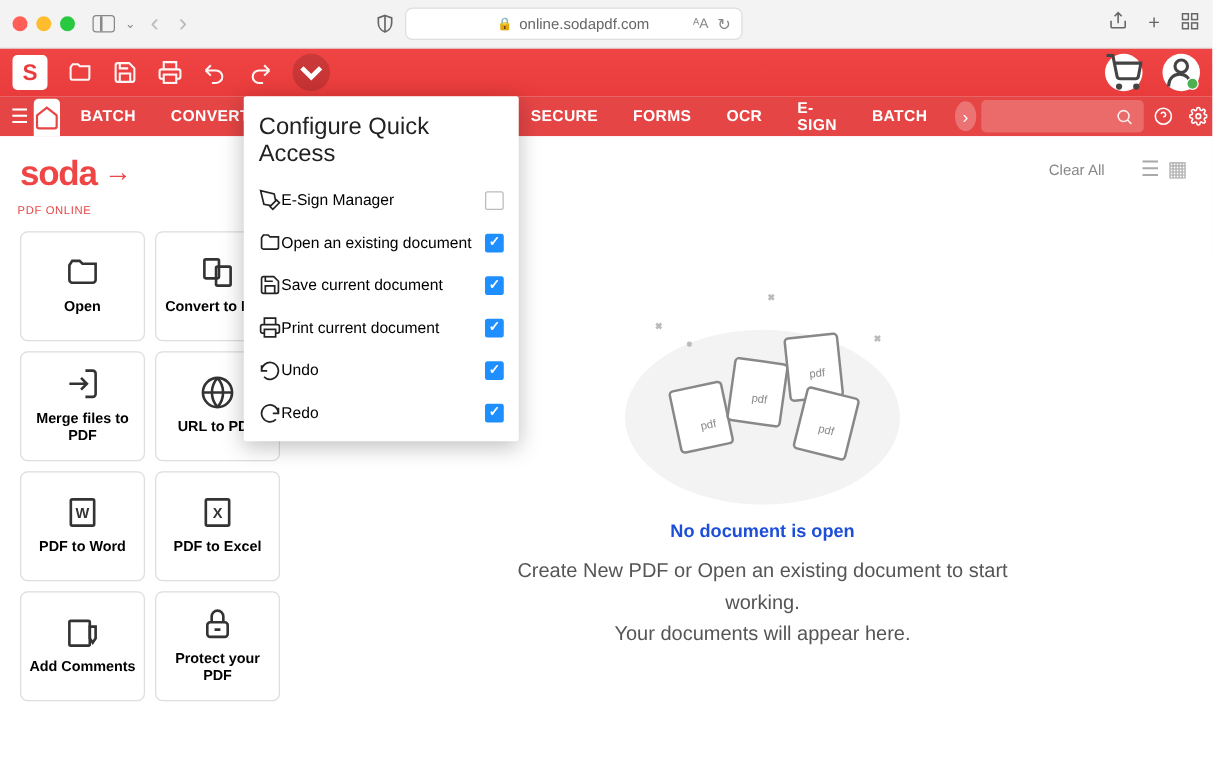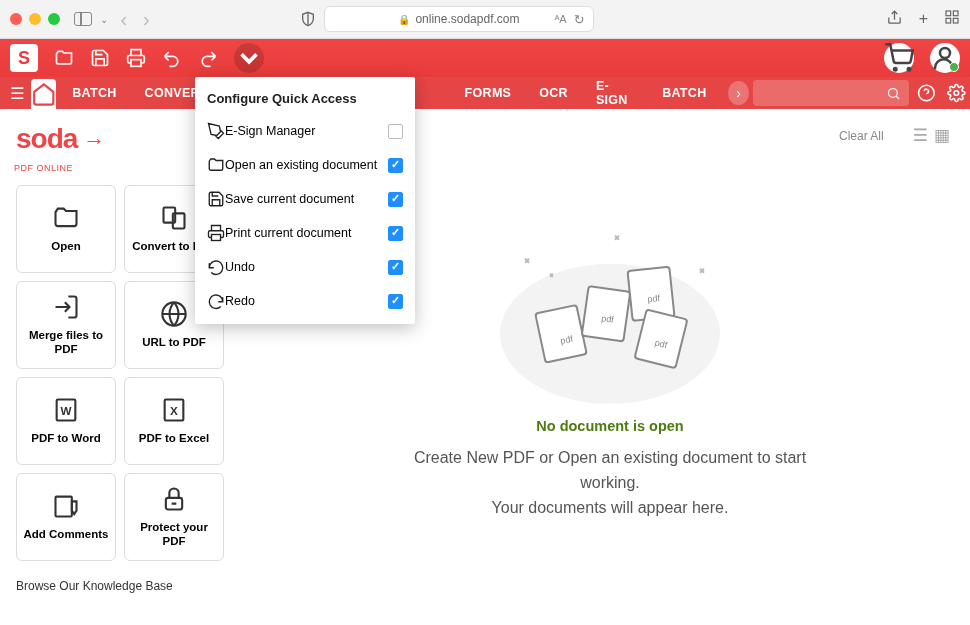--- a/index.html
+++ b/index.html
@@ -49,26 +49,26 @@
 .card-ic{width:28px;height:28px;display:flex;align-items:center;justify-content:center;color:#333}
 .card-label{font-size:11.5px;font-weight:600;text-align:center;line-height:1.2}
 .kb-link{font-size:12px;color:#333;margin-top:18px;cursor:pointer}
 
 .right-pane{flex:1;padding:14px 20px;position:relative}
 .top-right-ctrl{position:absolute;right:20px;top:16px;display:flex;align-items:center;gap:29px;color:#888;font-size:12px}
 .view-toggle{display:flex;gap:6px}
 .view-toggle span{cursor:pointer;color:#aaa;font-size:17px}
 .empty-state{position:absolute;left:50%;top:50%;transform:translate(-50%,-50%);text-align:center;color:#555;width:420px}
 .empty-illus{width:260px;height:190px;margin:0 auto 14px;position:relative}
-.empty-title{font-weight:700;font-size:14.5px;margin-bottom:12px;color:#4d7c0f}
+.empty-title{font-weight:700;font-size:14.5px;margin-bottom:12px;color:#1d4ed8}
 .empty-text{font-size:16px;line-height:1.55;color:#555}
 
 
 .qa-menu{position:absolute;left:195px;top:77px;width:220px;background:#fff;border-radius:2px;box-shadow:0 4px 18px rgba(0,0,0,.25);z-index:50;padding:4px 0 6px}
-.qa-menu-title{font-size:13px;font-weight:700;padding:10px 12px 8px;color:#222}
+.qa-menu-title{font-size:19px;font-weight:400;padding:10px 12px 8px;color:#222}
 .qa-item{display:flex;align-items:center;padding:8px 12px;font-size:12.5px;cursor:pointer}
 .qa-item-ic{width:18px;height:18px;color:#222;flex-shrink:0;display:flex;align-items:center;justify-content:center}
 .qa-item-label{flex:1}
 .qa-check{width:15px;height:15px;border:1.5px solid #bbb;border-radius:2px;flex-shrink:0}
 .qa-check.on{background:#1f8fff;border-color:#1f8fff;position:relative}
 .qa-check.on::after{content:"✓";color:#fff;font-size:11px;position:absolute;left:2px;top:-1px;font-weight:bold}
 
 svg{width:100%;height:100%}
 </style>
 </head>
@@ -162,20 +162,21 @@
   <div class="menu-ic">☰</div>
   <div class="home-tab">
       <svg viewBox="0 0 24 24" width="16" height="16" fill="none" stroke="currentColor" stroke-width="2">
         <path d="M3 10l9-7 9 7v10a2 2 0 01-2 2H5a2 2 0 01-2-2V10z"></path>
       </svg>
     </div>
   <div class="tab">BATCH</div>
   <div class="tab">CONVERT</div>
   <div class="tab">ED</div>
   <div style="width:210px"></div>
+  <div class="tab">SECURE</div>
   <div class="tab">FORMS</div>
   <div class="tab">OCR</div>
   <div class="tab">E-SIGN</div>
   <div class="tab">BATCH</div>
   <div class="tabs-scroll">›</div>
   <div class="search-box">
       <svg viewBox="0 0 24 24" fill="none" stroke="currentColor" stroke-width="2">
         <circle cx="11" cy="11" r="7"></circle>
         <path d="M21 21l-5-5"></path>
       </svg>
@@ -266,21 +267,20 @@
         <div class="card">
           <div class="card-ic">
             <svg viewBox="0 0 24 24" fill="none" stroke="currentColor" stroke-width="1.8">
               <rect x="5" y="11" width="14" height="10" rx="2"></rect>
               <path d="M8 11V7a4 4 0 018 0v4M10 16h4"></path>
             </svg>
           </div>
           <div class="card-label">Protect your PDF</div>
         </div>
       </div>
-    <div class="kb-link">Browse Our Knowledge Base</div>
   </div>
 
   <div class="right-pane">
     <div class="top-right-ctrl">
       <span>Clear All</span>
       <div class="view-toggle">
         <span>☰</span>
         <span>▦</span>
       </div>
     </div>

